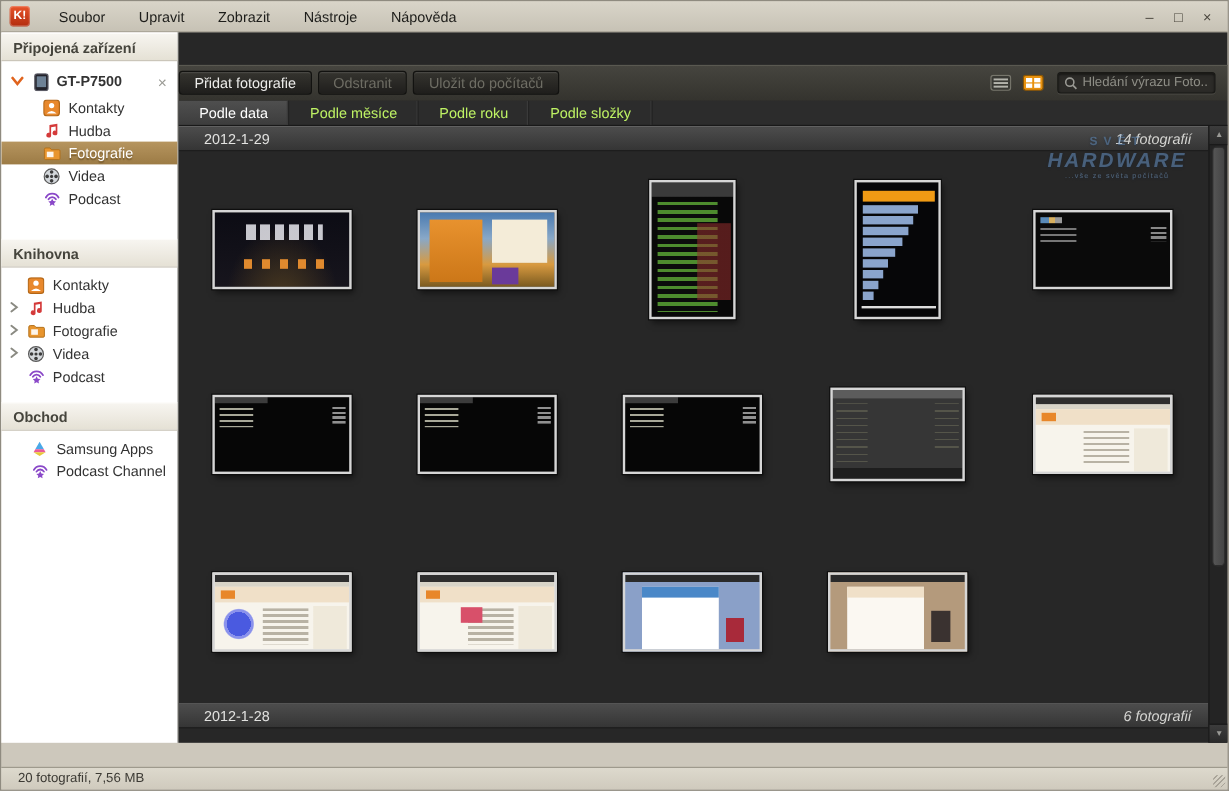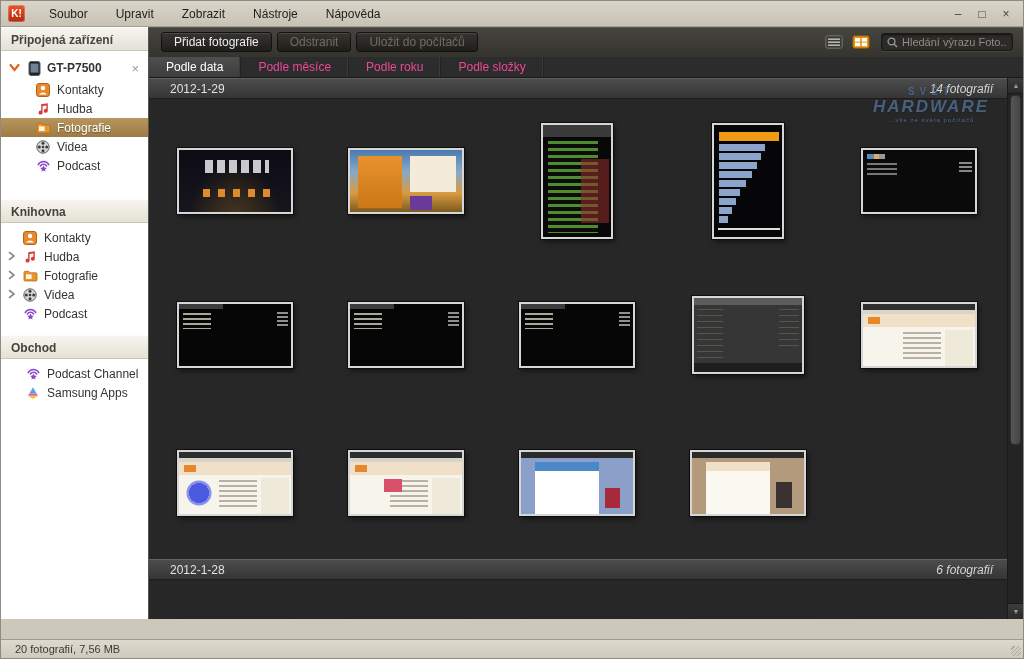--- a/index.html
+++ b/index.html
@@ -30,32 +30,32 @@
   .side-item .exp { position:absolute; left:7px; top:3px; width:10px; height:12px; }
   .side-item.selected { background:linear-gradient(#b6955f,#9c7b45); color:#fff; text-shadow:0 1px 1px rgba(60,40,10,.45); }
   .device-row { height:24px; padding-left:8px; font-weight:bold; gap:5px; }
   .device-row .chev { width:12px; height:12px; flex:none; }
   .device-row .close { margin-left:auto; margin-right:9px; color:#9a9a94; font-size:13px; font-weight:normal; line-height:13px; cursor:default; }
   .ic { width:16px; height:16px; flex:none; display:inline-flex; align-items:center; justify-content:center; }
 
   
   .content { flex:1; min-width:0; display:flex; flex-direction:column; background:#272727; position:relative; }
 
-  .toolbar { flex:none; height:30px; background:linear-gradient(#46453f,#34332e); box-shadow:inset 0 1px 0 #5a5951; display:flex; align-items:center; padding:0 10px 0 12px; }
+  .toolbar { flex:none; height:30px; background:linear-gradient(#46453f,#34332e); box-shadow:inset 0 1px 0 #5a5951; display:flex; align-items:center; padding:0 10px 0 0;margin-top:27px; }
   .tb-left { display:flex; gap:5px; }
   .tb-btn { height:20px; padding:0 12px; font-size:12px; line-height:18px; color:#ececea; background:linear-gradient(#35342f,#1f1e1c); border:1px solid #121210; border-radius:3px; box-shadow:inset 0 1px 0 rgba(255,255,255,.1); cursor:default; }
   .tb-btn.disabled { color:#6e6d64; }
   .tb-right { margin-left:auto; display:flex; align-items:center; gap:9px; }
   .vt { width:22px; height:16px; border-radius:3px; display:flex; align-items:center; justify-content:center; cursor:default; }
   .search-box { display:flex; align-items:center; gap:4px; width:132px; height:18px; background:#2c2b28; border:1px solid #191916; border-radius:3px; box-shadow:inset 0 1px 2px rgba(0,0,0,.6), 0 1px 0 rgba(255,255,255,.07); padding:0 5px; }
   .search-box input { flex:1; min-width:0; background:transparent; border:none; outline:none; color:#c8c8c2; font-size:11px; font-family:"Liberation Sans",sans-serif; }
   .search-box input::placeholder { color:#8e8e86; }
 
   .tabbar { flex:none; height:21px; background:#2c2c2c; display:flex; border-bottom:1px solid #191919; }
-  .tab { padding:0 17px; font-size:12px; line-height:21px; color:#ec4899; border-right:1px solid #232323; box-shadow:inset -1px 0 0 #3a3a3a; cursor:default; }
+  .tab { padding:0 17px; font-size:12px; line-height:21px; color:#bef264; border-right:1px solid #232323; box-shadow:inset -1px 0 0 #3a3a3a; cursor:default; }
   .tab.active { background:linear-gradient(#4f4f4f,#3d3d3d); color:#fff; }
 
   .scroll-area { flex:1; position:relative; min-height:0; overflow:hidden; }
   .rows { position:absolute; left:0; right:16px; top:0; bottom:0; overflow:hidden; }
 
   .group-header { height:21px; background:linear-gradient(#4c4c4c,#353535); border-top:1px solid #616161; border-bottom:1px solid #1d1d1d; display:flex; justify-content:space-between; align-items:center; padding:0 14px 0 21px; font-size:12px; color:#e2e2e0; }
   .group-header .cnt { color:#d5d5d2;font-style:italic; }
 
   .thumb-row { display:flex; align-items:flex-end; }
   .cell { width:171px; flex:none; display:flex; align-items:center; justify-content:center; height:100%; }
@@ -339,37 +339,37 @@
               </span>
               <span class="lbl">Podcast</span>
             </div>
           </div>
         </div>
         <div class="sec sec-2">
           <div class="sec-header">Obchod</div>
           <div class="sec-items">
             <div class="side-item">
               <span class="ic">
+                <svg width="14" height="14" viewBox="0 0 14 14">
+                  <path d="M7 1.2 L10.6 7.4 H3.4 Z" fill="#4aa8e8"></path>
+                  <path d="M3.4 7.4 H10.6 L12 9.8 H2 Z" fill="#e85a9a"></path>
+                  <path d="M2 9.8 H12 L7 13 Z" fill="#e8c83a"></path>
+                </svg>
+              </span>
+              <span class="lbl">Samsung Apps</span>
+            </div>
+            <div class="side-item">
+              <span class="ic">
                 <svg width="15" height="14" viewBox="0 0 15 14">
                   <path d="M2.2 5.6 A6 6 0 0 1 12.8 5.6" fill="none" stroke="#8a48c8" stroke-width="1.5" stroke-linecap="round"></path>
                   <path d="M4.4 7 A3.6 3.6 0 0 1 10.6 7" fill="none" stroke="#8a48c8" stroke-width="1.5" stroke-linecap="round"></path>
                   <path d="M7.5 6.6 l1 2 2.2.3 -1.6 1.5 .4 2.2 -2 -1.1 -2 1.1 .4-2.2 -1.6-1.5 2.2-.3z" fill="#8a48c8"></path>
                 </svg>
               </span>
               <span class="lbl">Podcast Channel</span>
-            </div>
-            <div class="side-item">
-              <span class="ic">
-                <svg width="14" height="14" viewBox="0 0 14 14">
-                  <path d="M7 1.2 L10.6 7.4 H3.4 Z" fill="#4aa8e8"></path>
-                  <path d="M3.4 7.4 H10.6 L12 9.8 H2 Z" fill="#e85a9a"></path>
-                  <path d="M2 9.8 H12 L7 13 Z" fill="#e8c83a"></path>
-                </svg>
-              </span>
-              <span class="lbl">Samsung Apps</span>
             </div>
           </div>
         </div>
       </div>
 
     <div class="content">
       <div class="toolbar">
         <div class="tb-left" id="tbButtons">
             <button class="tb-btn">Přidat fotografie</button>
             <button class="tb-btn disabled">Odstranit</button>

